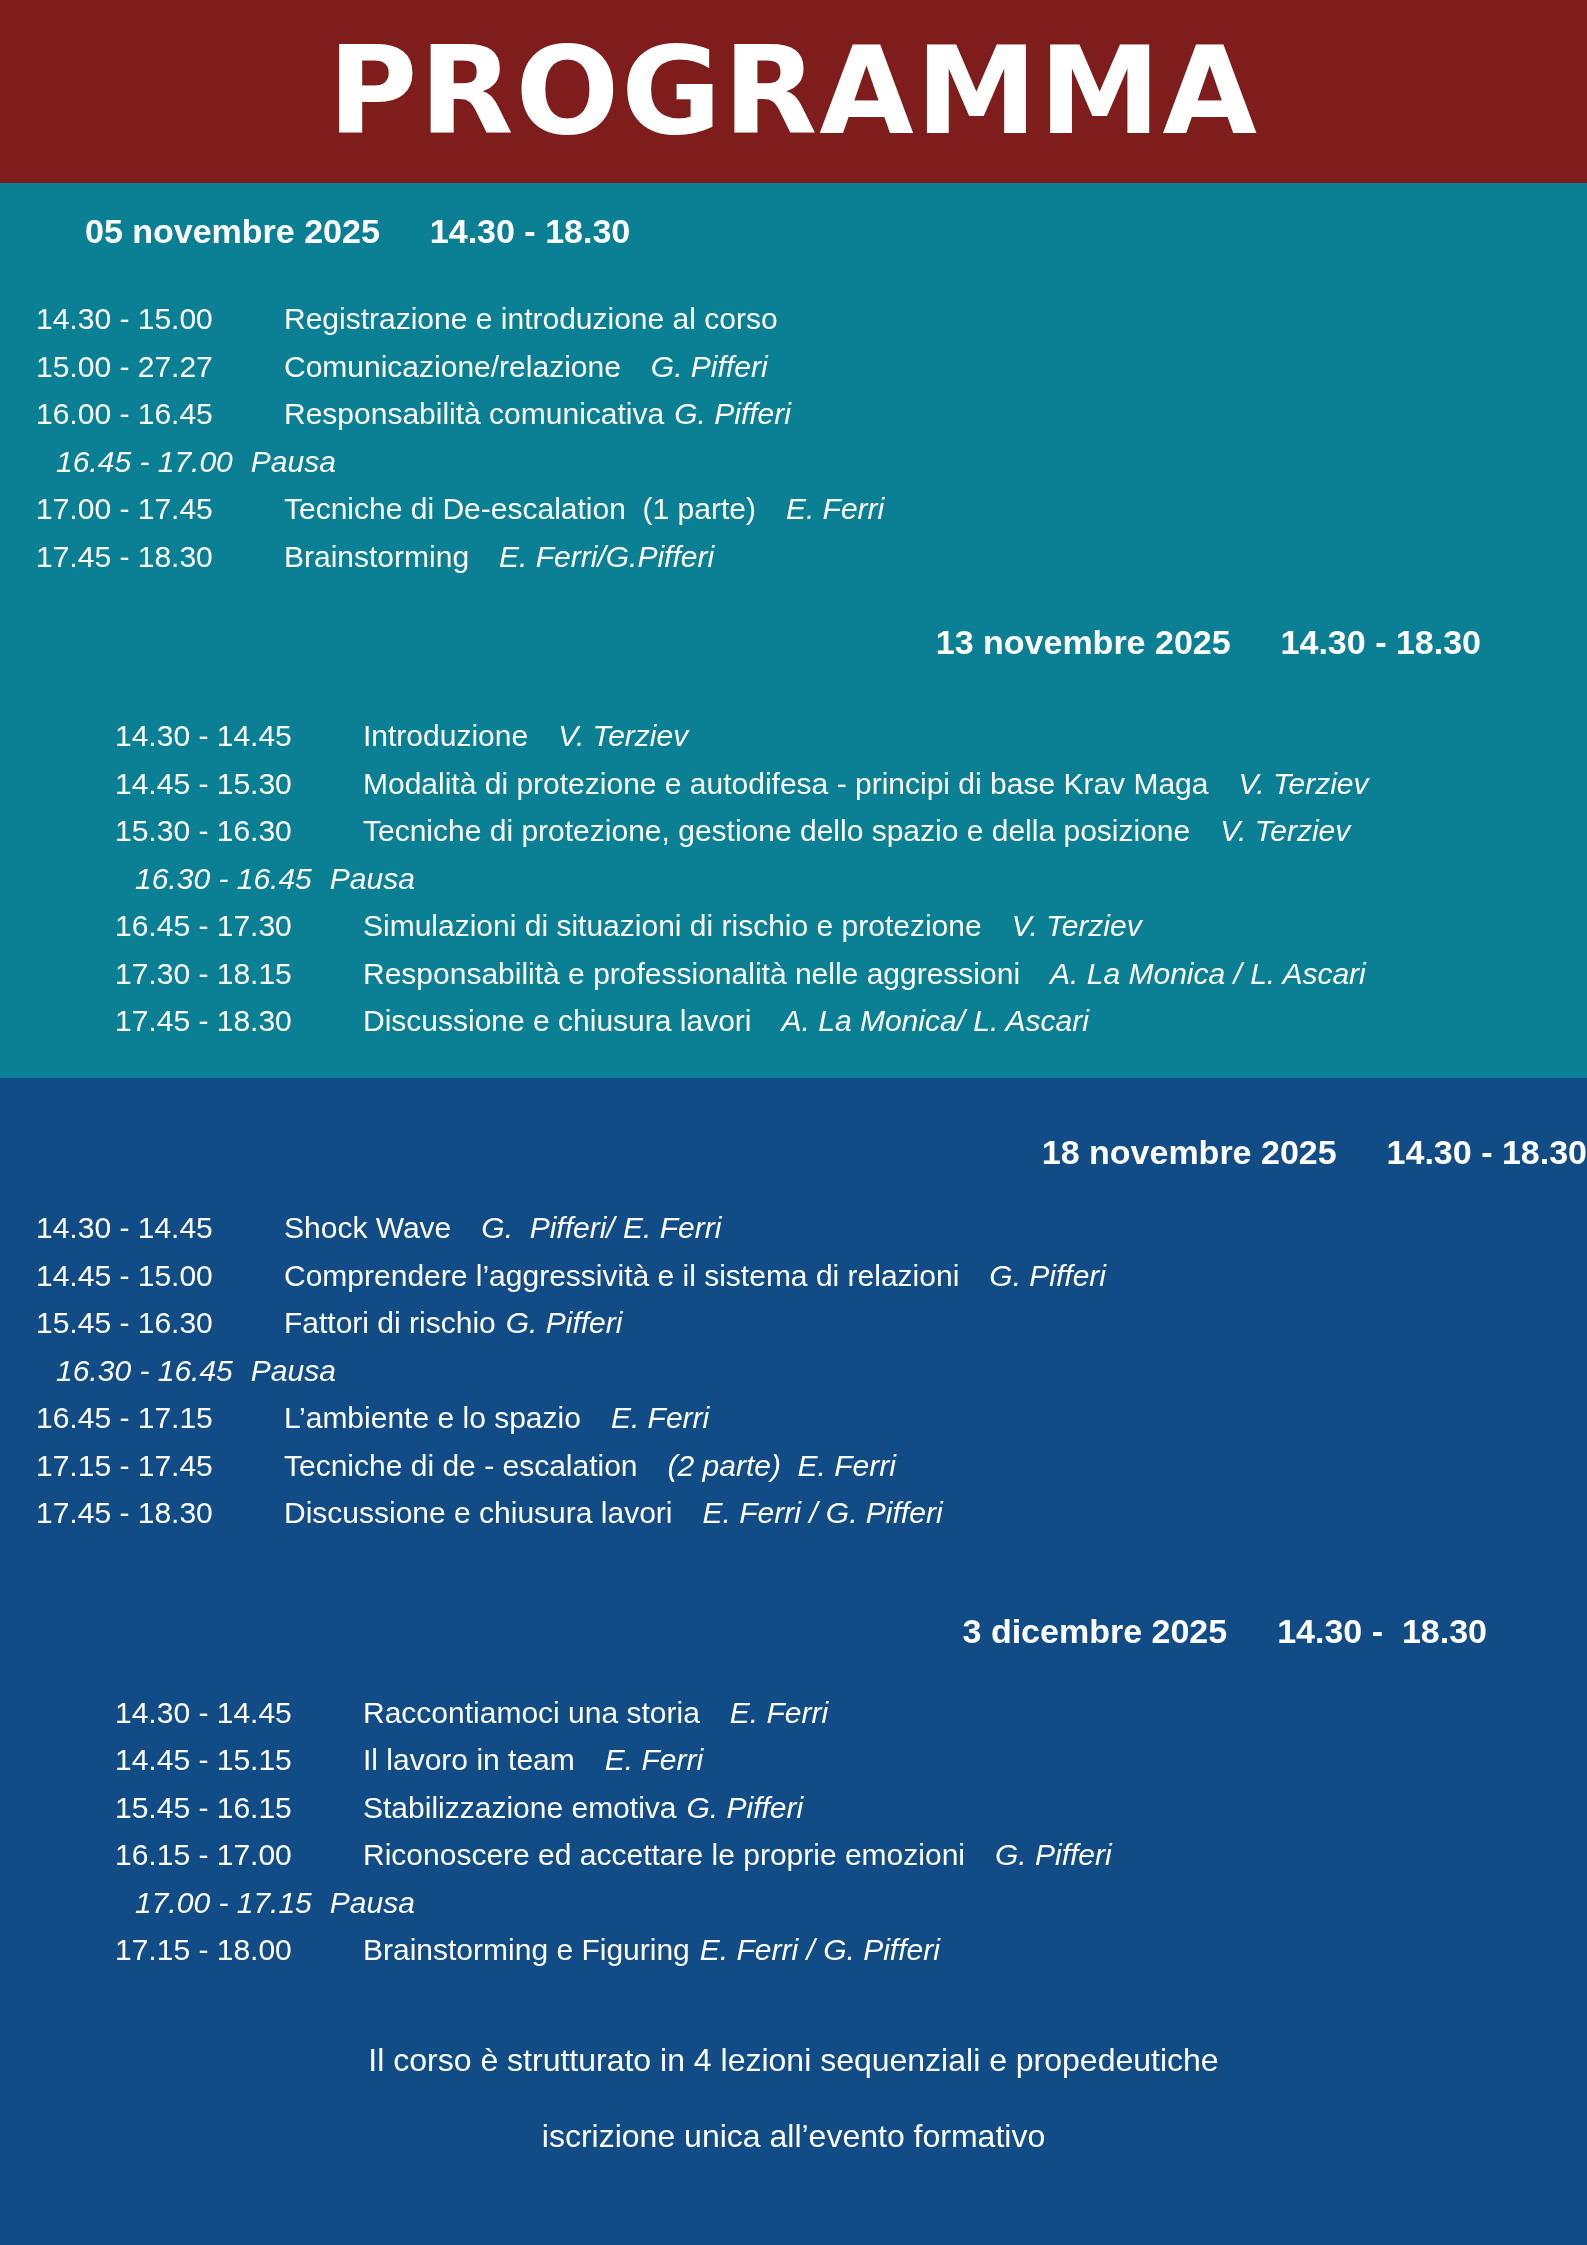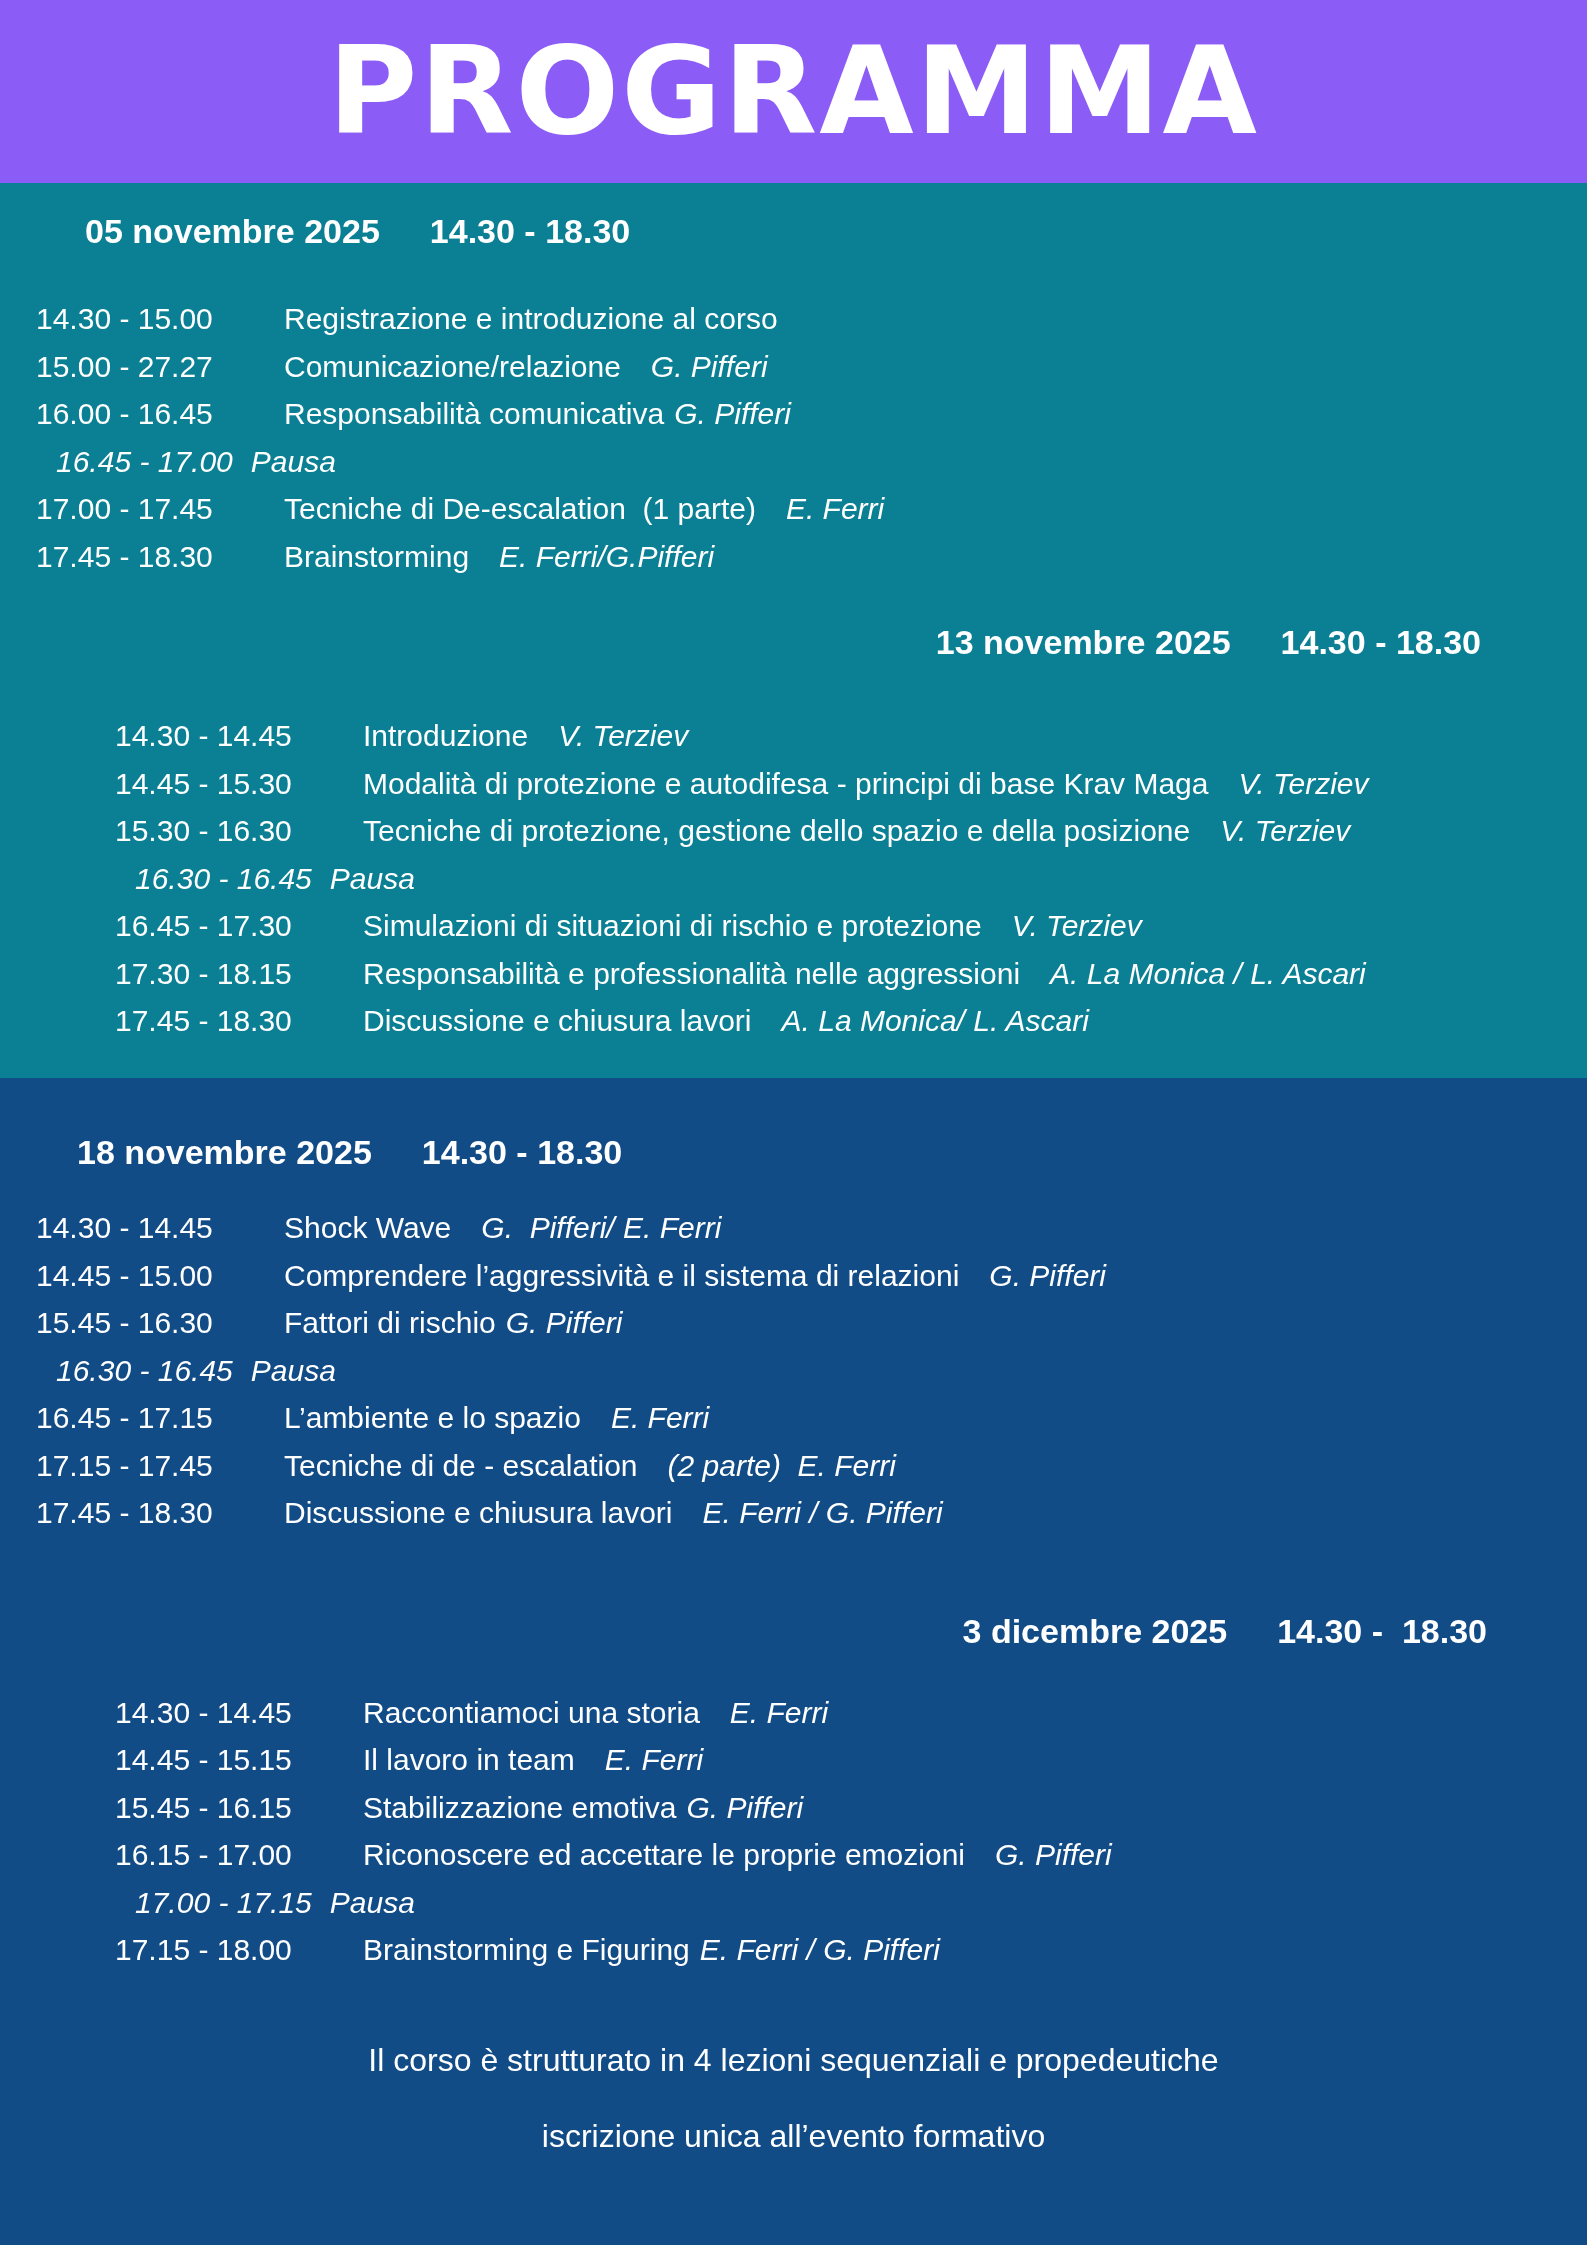--- a/index.html
+++ b/index.html
@@ -47,21 +47,21 @@
   .sess-head {
     display: flex;
     gap: 50px;
     font-weight: bold;
     font-size: 34px;
     line-height: 44px;
     white-space: pre;
   }
   .head-1 { margin: 26px 0 0 85px; }
   .head-2 { margin: 40px 0 0 0; justify-content: flex-end; padding-right: 106px; }
-  .head-3 { margin: 52px 0 0 77px; }
+  .head-3 { margin: 52px 0 0 77px; justify-content: flex-end; }
   .head-4 { margin: 72px 0 0 0; justify-content: flex-end; padding-right: 100px; }
   .rows {
     display: flex;
     flex-direction: column;
     justify-content: flex-end;
   }
   .rows-1 { margin: 42px 0 0 36px; }
   .rows-2 { margin: 48px 0 0 115px; }
   .rows-3 { margin: 30px 0 0 36px; }
   .rows-4 { margin: 36px 0 0 115px; }
@@ -81,21 +81,21 @@
     text-align: center;
     font-size: 32px;
     line-height: 76px;
   }
 </style>
 </head>
 <body style="color: rgb(255, 255, 255);">
 
 <div class="page">
 
-  <header class="band-top" style="background: #8b5cf6;">
+  <header class="band-top" style="background: #7f1d1d;">
     <h1 class="title">PROGRAMMA</h1>
   </header>
 
   <section class="band-teal" style="background: rgb(11, 128, 148);">
 
     <div>
       <div class="sess-head head-1">
         <span>05 novembre 2025</span>
         <span>14.30 - 18.30</span>
       </div>

